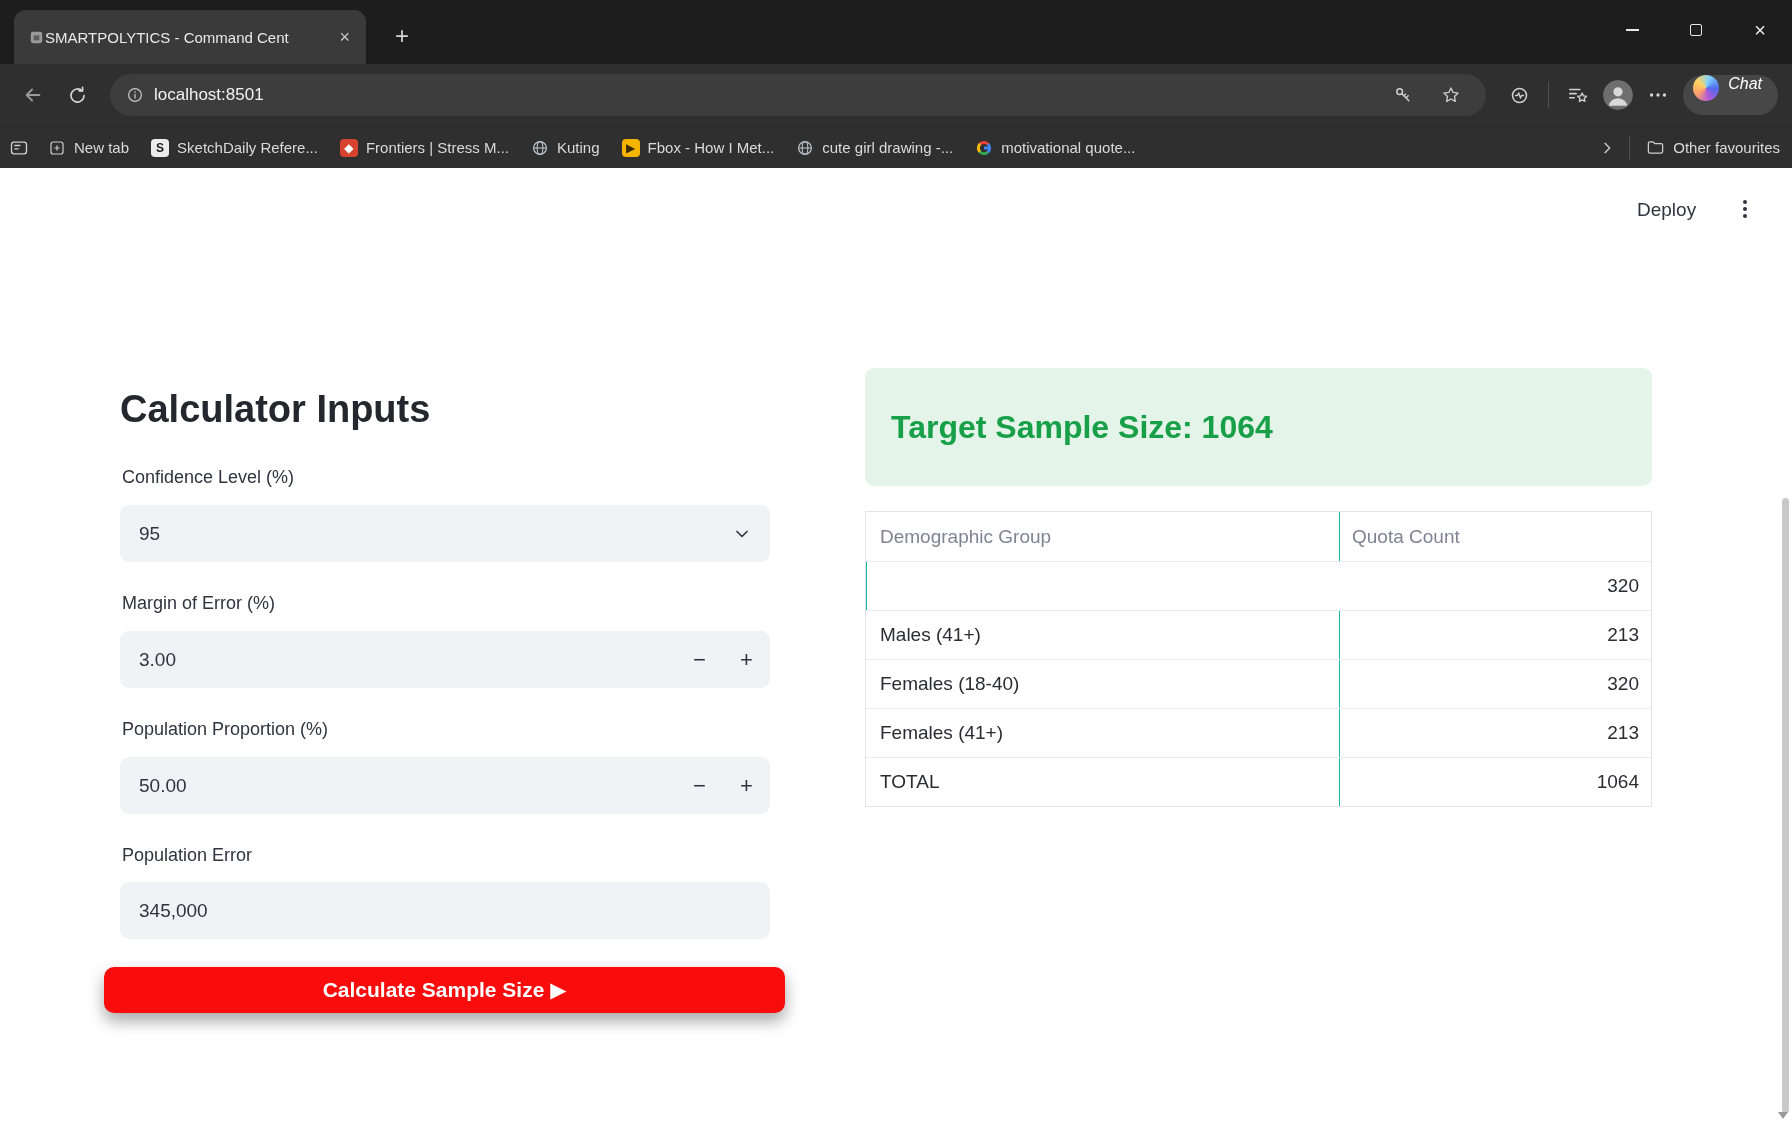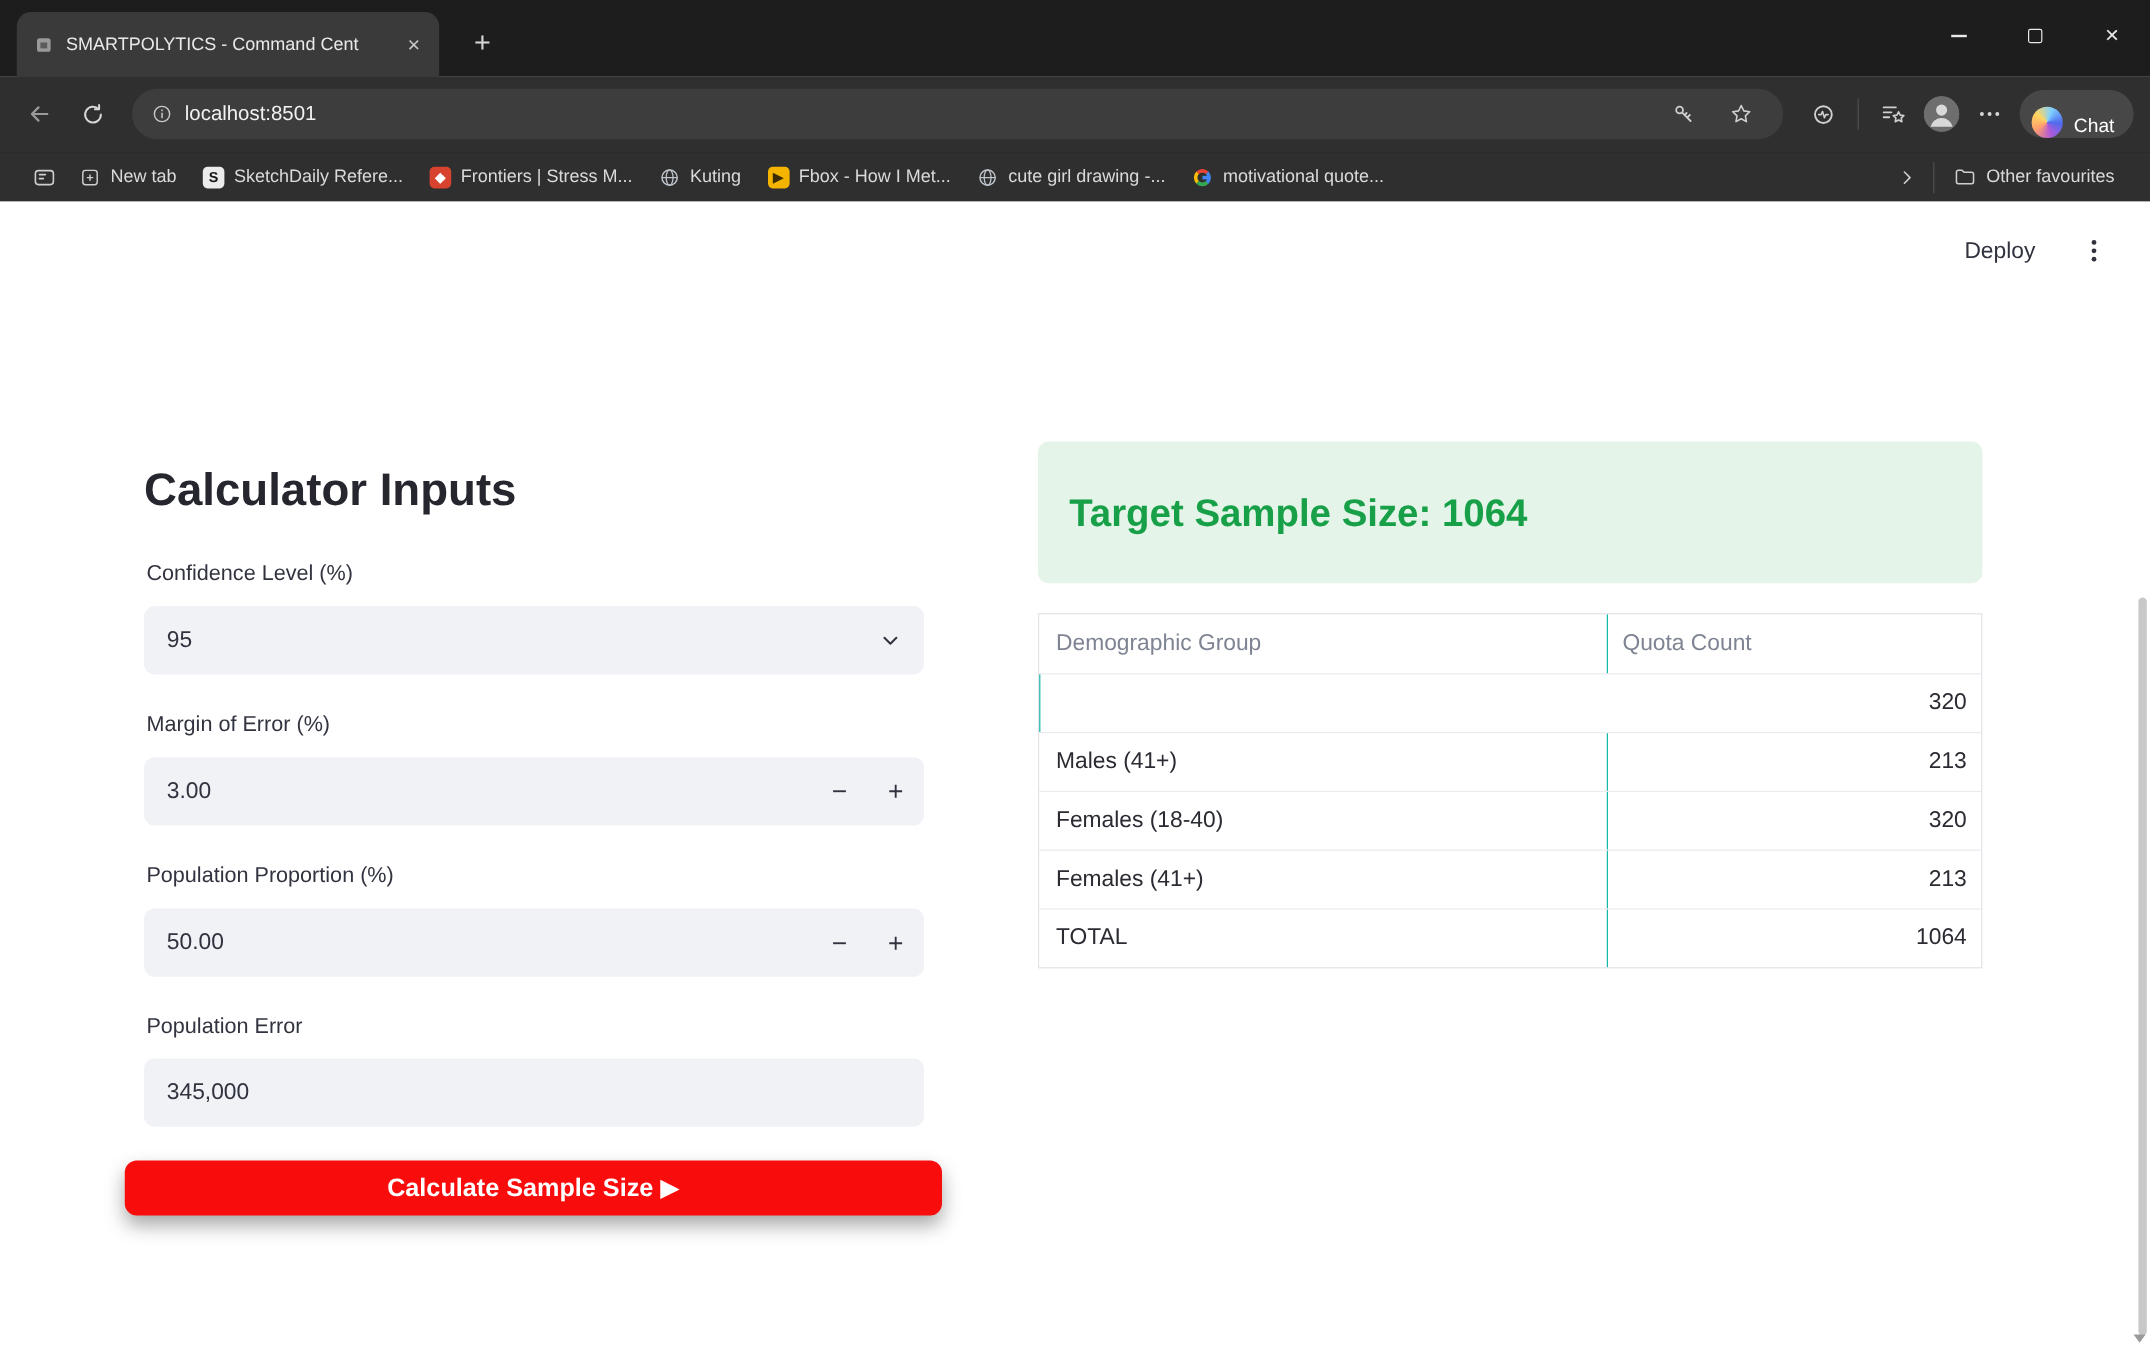--- a/index.html
+++ b/index.html
@@ -3,48 +3,48 @@
 <meta charset="utf-8">
 <style>
   * { margin:0; padding:0; box-sizing:border-box; }
   html,body { width:1792px; height:1122px; }
   body { font-family:"Liberation Sans","DejaVu Sans",sans-serif; background:#fff; }
   .screen { position:relative; width:1792px; height:1122px; overflow:hidden; background:#fff; }
 
   
   .titlebar { position:absolute; top:0; left:0; right:0; height:64px; background:#1d1d1d; }
   .tab { position:absolute; left:14px; top:10px; width:352px; height:54px; background:#3a3a3a;
-         border-radius:12px 12px 0 0; display:flex; align-items:center; gap:10px; padding:0 12px 0 14px; }
+         border-radius:12px 12px 0 0; display:flex; align-items:center; padding:0 12px 0 14px; }
   .tab-title { flex:1; color:#e9e9e9; font-size:15px; white-space:nowrap; overflow:hidden; }
   .tab-close { color:#c9c9c9; font-size:18px; line-height:1; padding:2px 4px; }
   .newtab-btn { position:absolute; left:386px; top:20px; width:32px; height:32px; display:flex;
                 align-items:center; justify-content:center; color:#d6d6d6; font-size:24px; border-radius:6px; }
   .win-controls { position:absolute; right:0; top:0; height:60px; display:flex; }
   .win-btn { width:64px; height:60px; display:flex; align-items:center; justify-content:center; color:#e8e8e8; }
   .min-glyph { width:13px; height:2px; background:#e8e8e8; }
   .max-glyph { width:12px; height:12px; border:1.5px solid #e8e8e8; border-radius:2px; }
   .close-glyph { font-size:20px; line-height:1; }
 
   .toolbar { position:absolute; top:64px; left:0; right:0; height:62px; background:#2f2f2f;
              display:flex; align-items:center; padding:0 14px; gap:6px; }
   .icon-btn { width:38px; height:38px; display:flex; align-items:center; justify-content:center;
               border-radius:8px; flex:none; }
   .url-pill { flex:1; min-width:0; height:42px; background:#3d3d3d; border-radius:21px;
               display:flex; align-items:center; gap:10px; padding:0 16px; margin:0 8px; }
   .url-text { color:#f2f2f2; font-size:17px; white-space:nowrap; }
   .url-spacer { flex:1; }
   .tool-sep { width:1px; height:26px; background:#4f4f4f; margin:0 4px; flex:none; }
   .avatar { width:30px; height:30px; border-radius:50%; overflow:hidden; flex:none; }
-  .chat-pill { height:40px; border-radius:20px; background:#474747; display:flex; align-items:flex-end;
-               gap:9px; padding:0 16px 0 10px; color:#fff; font-size:16px; flex:none; }
+  .chat-pill { height:40px; border-radius:20px; background:#474747; display:flex; align-items:flex-start;
+               gap:9px; padding:0 16px 0 10px; color:#fff; font-size:16px; flex:none;font-style:italic; }
   .copilot { width:26px; height:26px; border-radius:50%;
              background:conic-gradient(from 20deg,#7fd0ff,#4f6bed,#b059d8,#ff9e6e,#ffd65e,#7fd0ff); }
 
   .bookmarks { position:absolute; top:126px; left:0; right:0; height:42px; background:#2f2f2f;
-               border-top:1px solid #272727; display:flex; align-items:center; padding:0 20px;
+               border-top:1px solid #272727; display:flex; align-items:center; padding:0 2px;
                gap:2px; color:#dadada; font-size:15px; }
   .bm { display:flex; align-items:center; gap:8px; padding:5px 10px; border-radius:6px; white-space:nowrap; }
   .bm-spacer { flex:1; }
   .fav-sq { width:18px; height:18px; border-radius:4px; display:flex; align-items:center;
             justify-content:center; font-size:12px; font-weight:bold; flex:none; }
 
   
   .page { position:absolute; top:168px; left:0; right:0; bottom:0; background:#ffffff; }
   .deploy { position:absolute; left:1637px; top:31px; font-size:19px; color:#31333f; }
   .kebab { position:absolute; left:1733px; top:28px; color:#31333f; }

